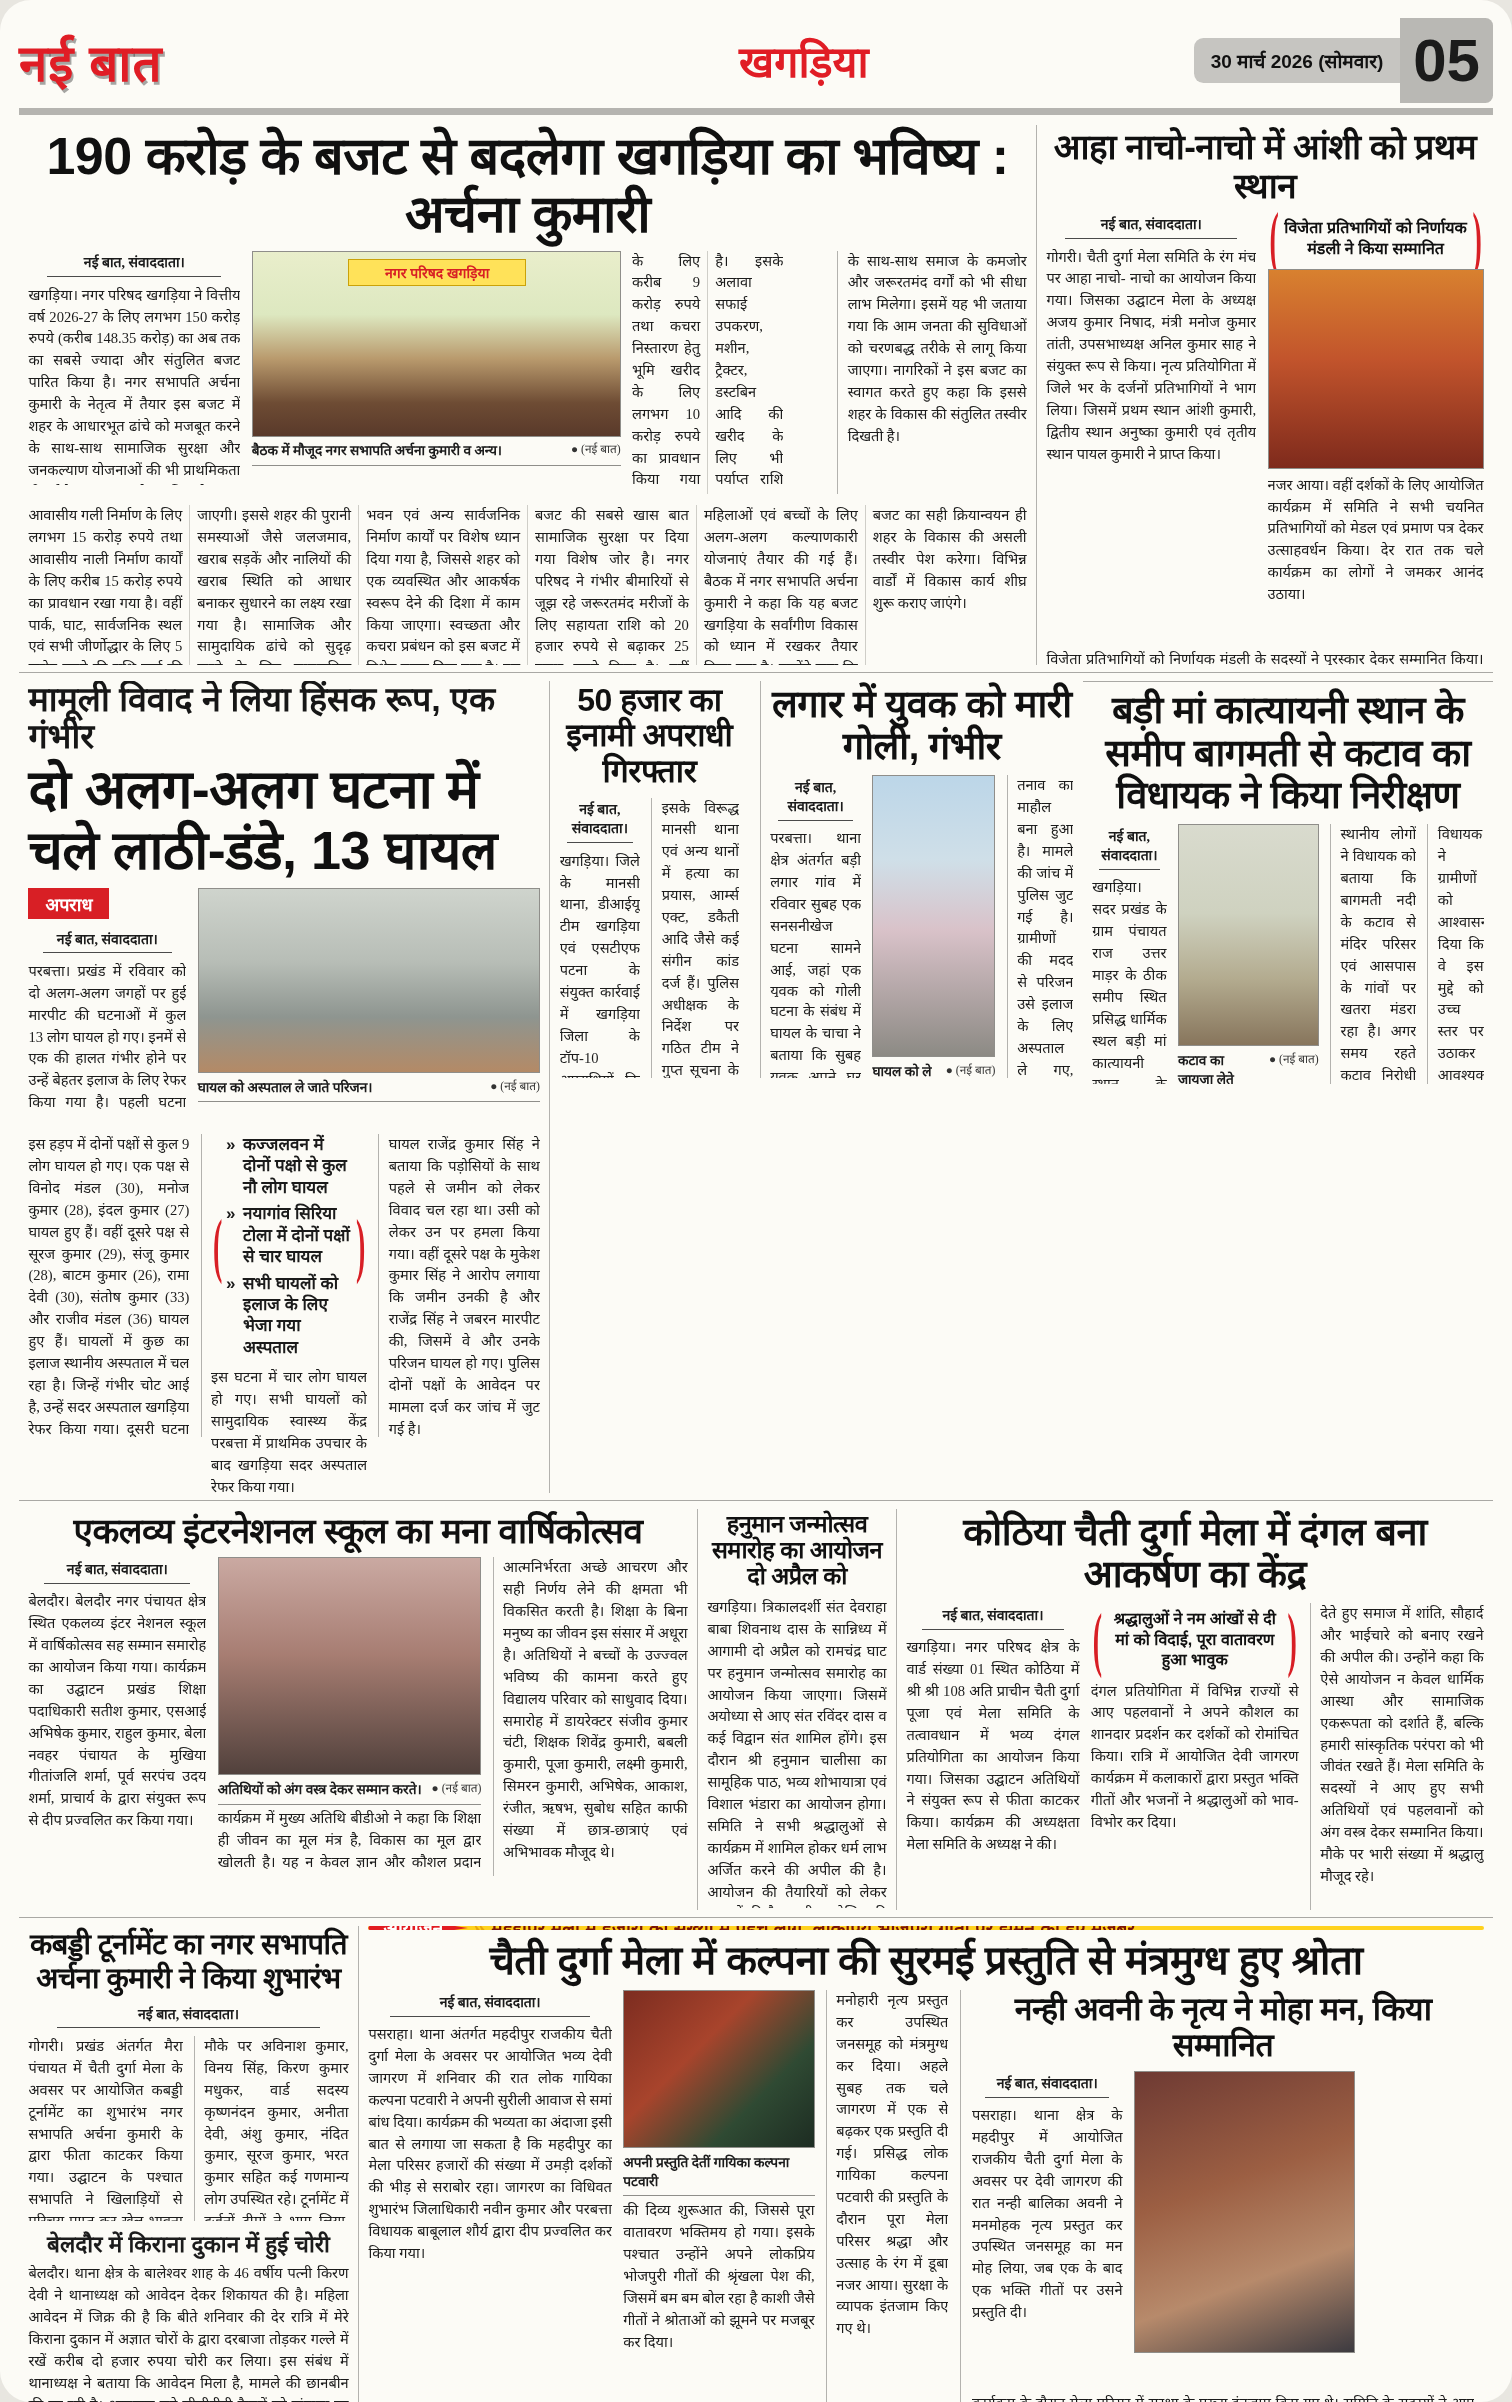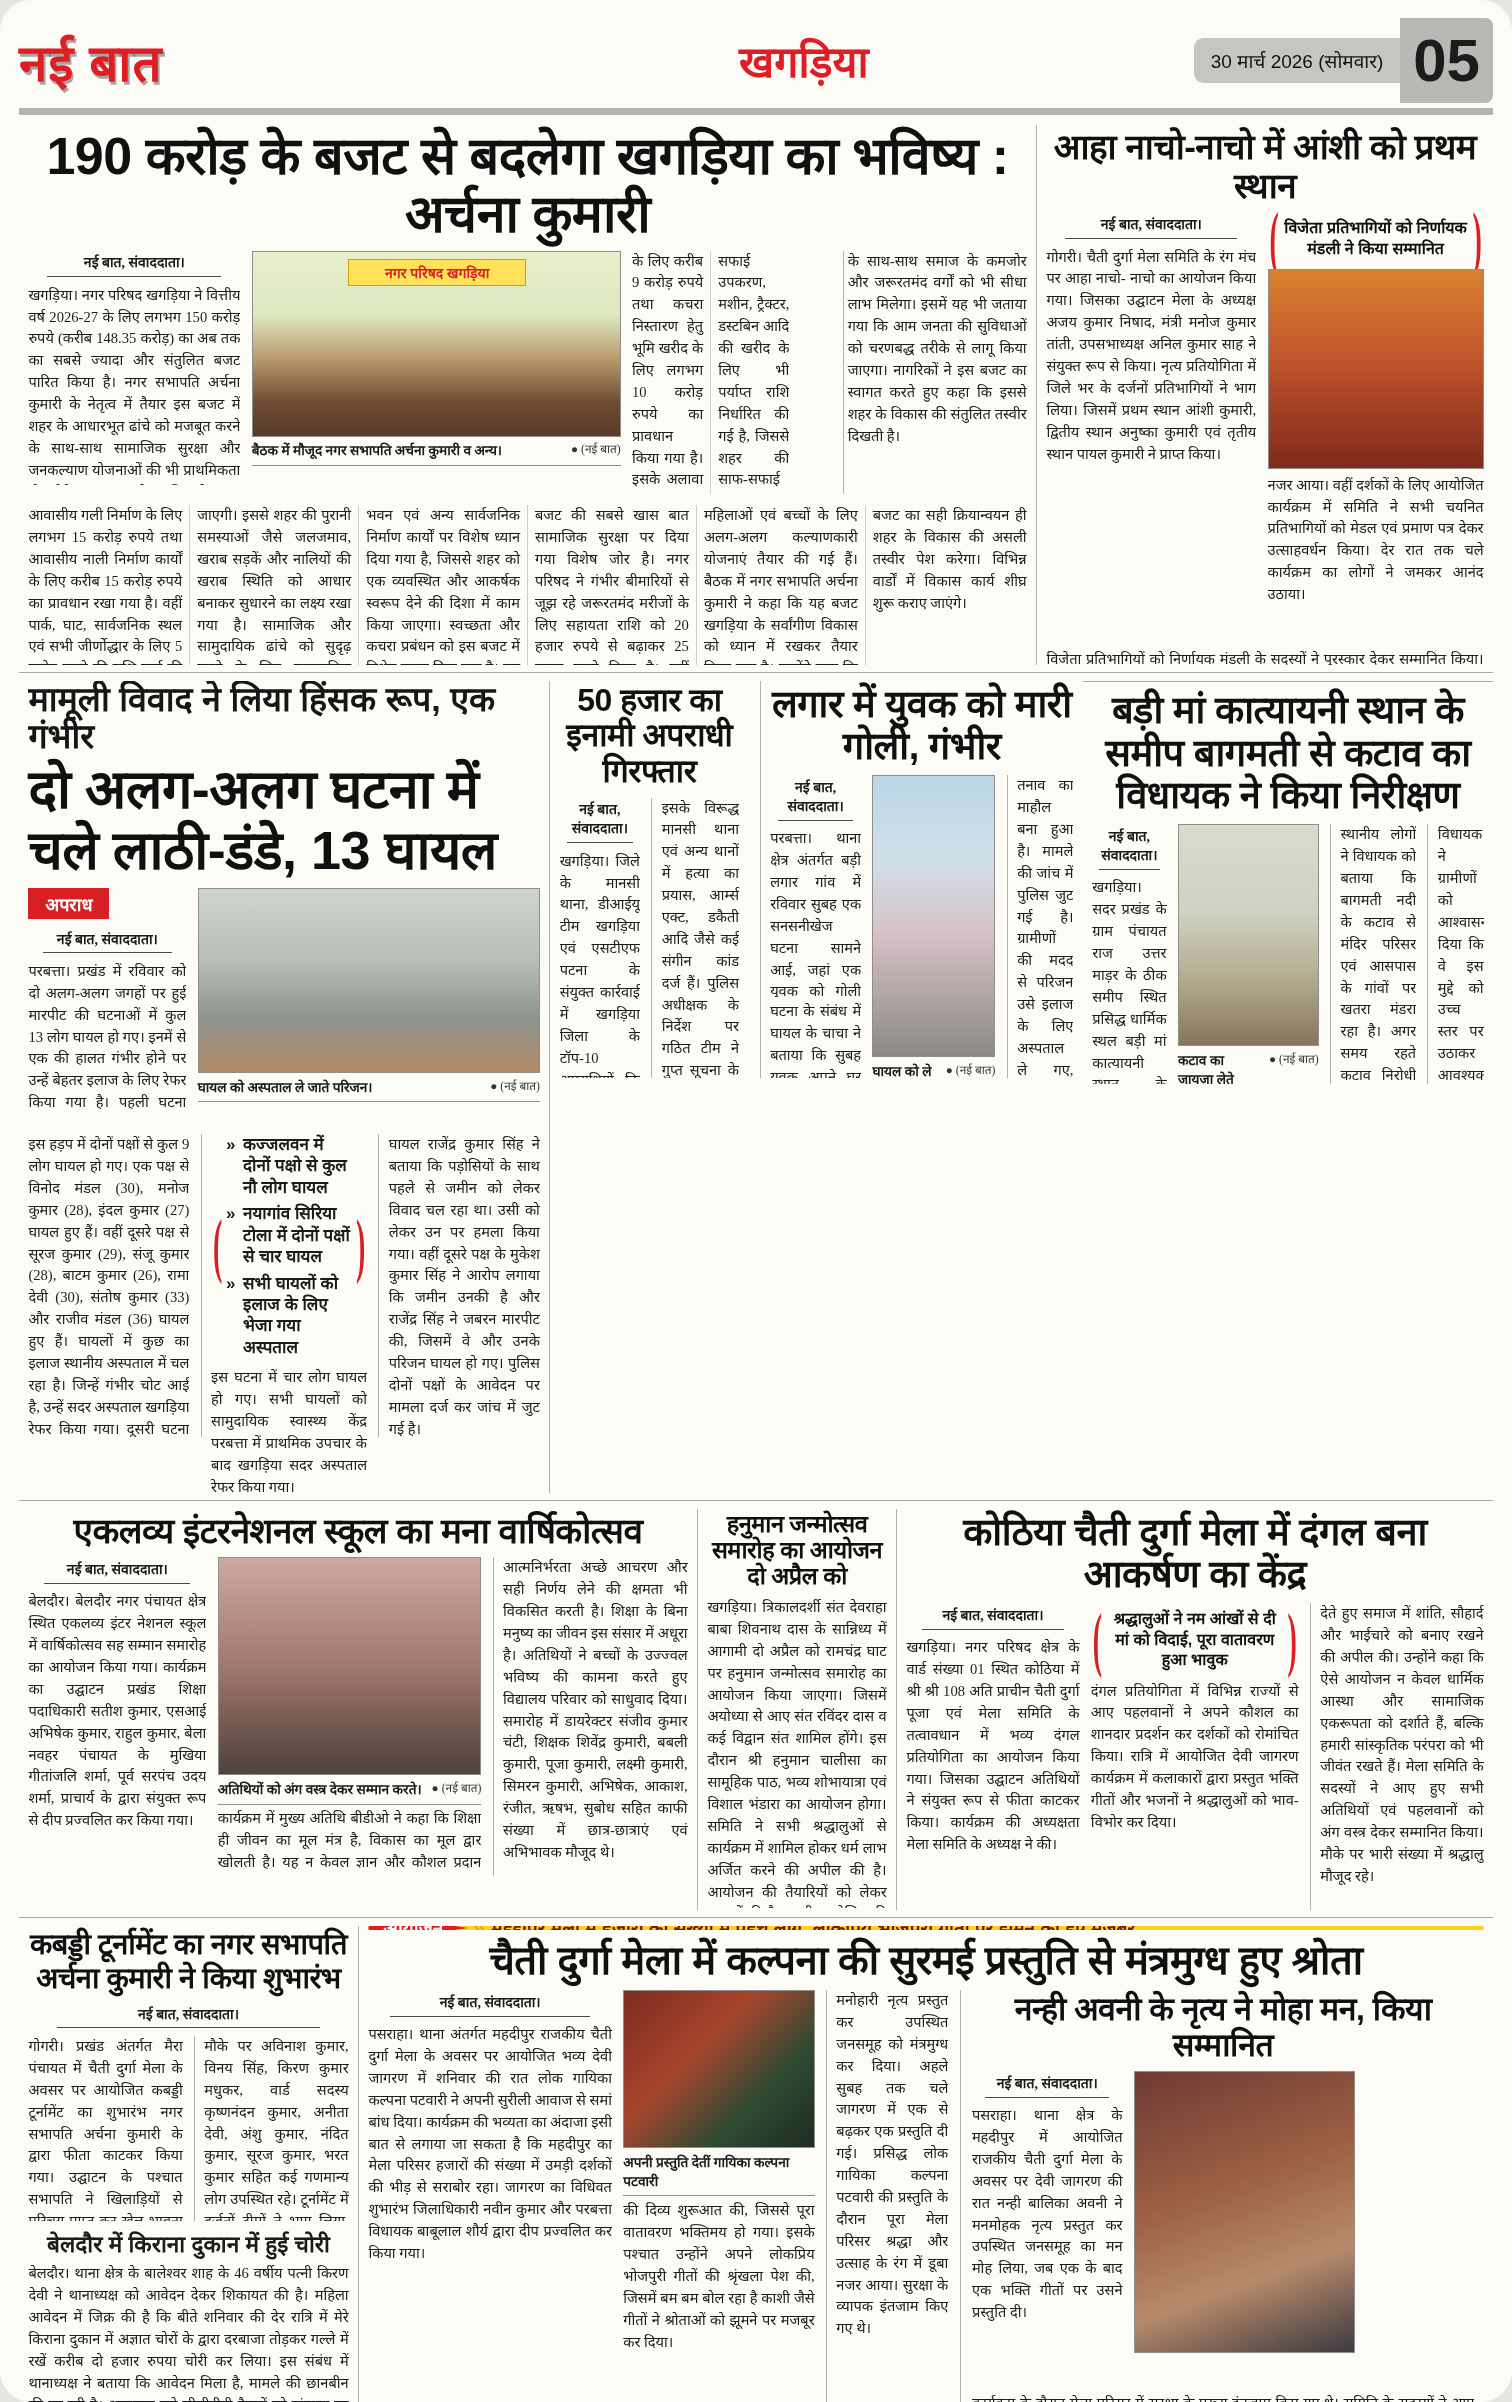--- a/index.html
+++ b/index.html
@@ -6,21 +6,21 @@
   .page{width:1512px;height:2402px;margin:0 auto;background:#fcfbf6;box-sizing:border-box;
         padding:17px 19px 13px 19px;font-family:"Liberation Serif",serif;color:#1b1b1b;overflow:hidden;position:relative;border-radius:31px;}
   
   .hdr{display:flex;align-items:center;height:87px;position:relative;}
   .masthead{font-family:"Liberation Sans",sans-serif;font-weight:900;font-size:51px;color:#e01d25;
             text-shadow:1.9px 2.8px 0 rgba(60,60,60,.45);letter-spacing:0.9px;width:395px;}
   .edition{font-family:"Liberation Sans",sans-serif;font-weight:900;font-size:43px;color:#e01d25;
            flex:1;text-align:center;}
   .hdr-right{display:flex;align-items:center;gap:0;}
   .datebox{background:#c6c5c1;border-radius:9.4px 0 0 9.4px;padding:9.4px 17px;font-family:"Liberation Sans",sans-serif;
-           font-weight:400;font-size:19px;color:#111;}
+           font-weight:700;font-size:19px;color:#111;}
   .pageno{background:#b9b8b4;padding:1.9px 13px;border-radius:0 7.5px 7.5px 0;font-family:"Liberation Sans",sans-serif;
           font-weight:900;font-size:60px;line-height:81px;color:#1b1b1b;}
   .head-bar{height:7.5px;background:#b5b4b0;margin:3.8px 0 9.4px 0;}
   
   .band{display:flex;border-top:0.9px solid #a9a8a4;padding-top:7.5px;margin-top:7.5px;}
   .story{box-sizing:border-box;overflow:hidden;padding:0 9.4px;}
   .story + .story, .vr{border-left:0.9px solid #b3b2ae;}
   .hl{font-family:"Liberation Sans",sans-serif;font-weight:900;color:#101010;line-height:1.12;margin:1.9px 0 7.5px 0;letter-spacing:-0.5px;}
   .hl-56{font-size:52px;text-align:center;}
   .hl-44{font-size:40px;text-align:center;}
@@ -93,21 +93,21 @@
         <figure style="width:369px;flex:none;margin:0;">
           <div class="photo ph-meeting">
             <div class="ph-banner">नगर परिषद खगड़िया</div>
           </div>
           <figcaption class="caption">
             <span>बैठक में मौजूद नगर सभापति अर्चना कुमारी व अन्य।</span>
             <span class="credit">● (नई बात)</span>
           </figcaption>
         </figure>
         <div class="bodytxt cols2" style="flex:1;height:243px;">के लिए करीब 9 करोड़ रुपये तथा कचरा निस्तारण हेतु भूमि खरीद के लिए लगभग 10 करोड़ रुपये का प्रावधान किया गया है। इसके अलावा सफाई उपकरण, मशीन, ट्रैक्टर, डस्टबिन आदि की खरीद के लिए भी पर्याप्त राशि निर्धारित की गई है, जिससे शहर की साफ-सफाई व्यवस्था में सुधार की उम्मीद जताई जा रही है। शहर की सुरक्षा को ध्यान में रखते हुए प्रमुख चौराहों और सार्वजनिक स्थानों पर बज्र कैमरे लगाने के लिए लगभग 2 करोड़ रुपये खर्च किए जाएंगे।</div>
-        <div class="bodytxt vr" style="width:179px;flex:none;height:243px;padding-left:4px;margin-left:42px;">के साथ-साथ समाज के कमजोर और जरूरतमंद वर्गों को भी सीधा लाभ मिलेगा। इसमें यह भी जताया गया कि आम जनता की सुविधाओं को चरणबद्ध तरीके से लागू किया जाएगा। नागरिकों ने इस बजट का स्वागत करते हुए कहा कि इससे शहर के विकास की संतुलित तस्वीर दिखती है।</div>
+        <div class="bodytxt vr" style="width:179px;flex:none;height:243px;padding-left:10px;margin-left:42px;">के साथ-साथ समाज के कमजोर और जरूरतमंद वर्गों को भी सीधा लाभ मिलेगा। इसमें यह भी जताया गया कि आम जनता की सुविधाओं को चरणबद्ध तरीके से लागू किया जाएगा। नागरिकों ने इस बजट का स्वागत करते हुए कहा कि इससे शहर के विकास की संतुलित तस्वीर दिखती है।</div>
       </div>
       <div class="bodytxt cols6" style="height:209px;margin-top:7.5px;">आवासीय गली निर्माण के लिए लगभग 15 करोड़ रुपये तथा आवासीय नाली निर्माण कार्यों के लिए करीब 15 करोड़ रुपये का प्रावधान रखा गया है। वहीं पार्क, घाट, सार्वजनिक स्थल एवं सभी जीर्णोद्धार के लिए 5 करोड़ रुपये की राशि खर्च की जाएगी। इससे शहर की पुरानी समस्याओं जैसे जलजमाव, खराब सड़कें और नालियों की खराब स्थिति को आधार बनाकर सुधारने का लक्ष्य रखा गया है। सामाजिक और सामुदायिक ढांचे को सुदृढ़ करने के लिए सामुदायिक भवन एवं अन्य सार्वजनिक निर्माण कार्यों पर विशेष ध्यान दिया गया है, जिससे शहर को एक व्यवस्थित और आकर्षक स्वरूप देने की दिशा में काम किया जाएगा। स्वच्छता और कचरा प्रबंधन को इस बजट में विशेष महत्व दिया गया है। इस बजट की सबसे खास बात सामाजिक सुरक्षा पर दिया गया विशेष जोर है। नगर परिषद ने गंभीर बीमारियों से जूझ रहे जरूरतमंद मरीजों के लिए सहायता राशि को 20 हजार रुपये से बढ़ाकर 25 हजार रुपये किया है। वहीं महिलाओं एवं बच्चों के लिए अलग-अलग कल्याणकारी योजनाएं तैयार की गई हैं। बैठक में नगर सभापति अर्चना कुमारी ने कहा कि यह बजट खगड़िया के सर्वांगीण विकास को ध्यान में रखकर तैयार किया गया है। उन्होंने कहा कि बजट का सही क्रियान्वयन ही शहर के विकास की असली तस्वीर पेश करेगा। विभिन्न वार्डों में विकास कार्य शीघ्र शुरू कराए जाएंगे।</div>
     </article>
 
     <article class="story" style="width:31%;">
       <h2 class="hl hl-38">आहा नाचो-नाचो में आंशी को प्रथम स्थान</h2>
       <div class="row">
         <div style="width:48%;flex:none;">
           <div class="byline">नई बात, संवाददाता।</div>
           <div class="bodytxt" style="height:399px;">गोगरी। चैती दुर्गा मेला समिति के रंग मंच पर आहा नाचो- नाचो का आयोजन किया गया। जिसका उद्घाटन मेला के अध्यक्ष अजय कुमार निषाद, मंत्री मनोज कुमार तांती, उपसभाध्यक्ष अनिल कुमार साह ने संयुक्त रूप से किया। नृत्य प्रतियोगिता में जिले भर के दर्जनों प्रतिभागियों ने भाग लिया। जिसमें प्रथम स्थान आंशी कुमारी, द्वितीय स्थान अनुष्का कुमारी एवं तृतीय स्थान पायल कुमारी ने प्राप्त किया।</div>

